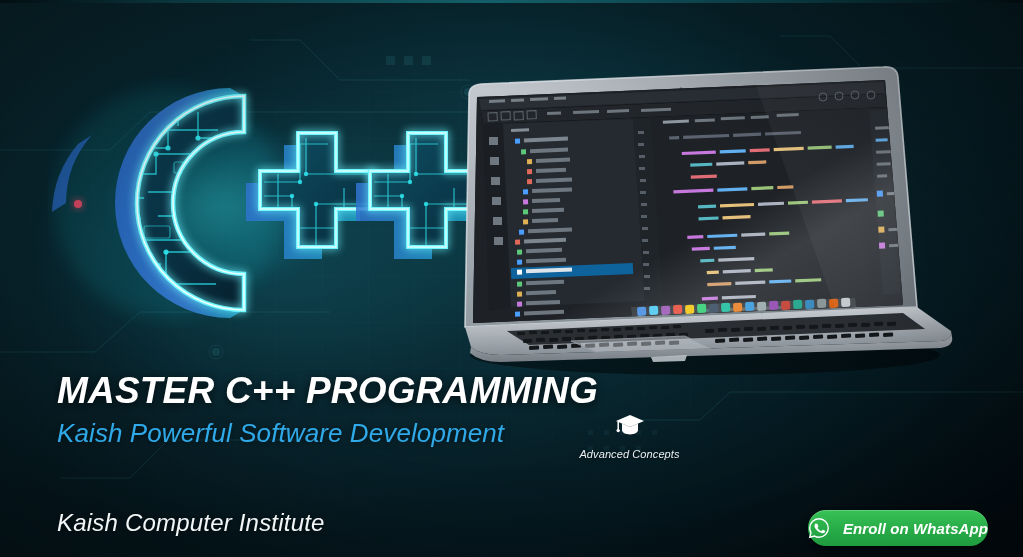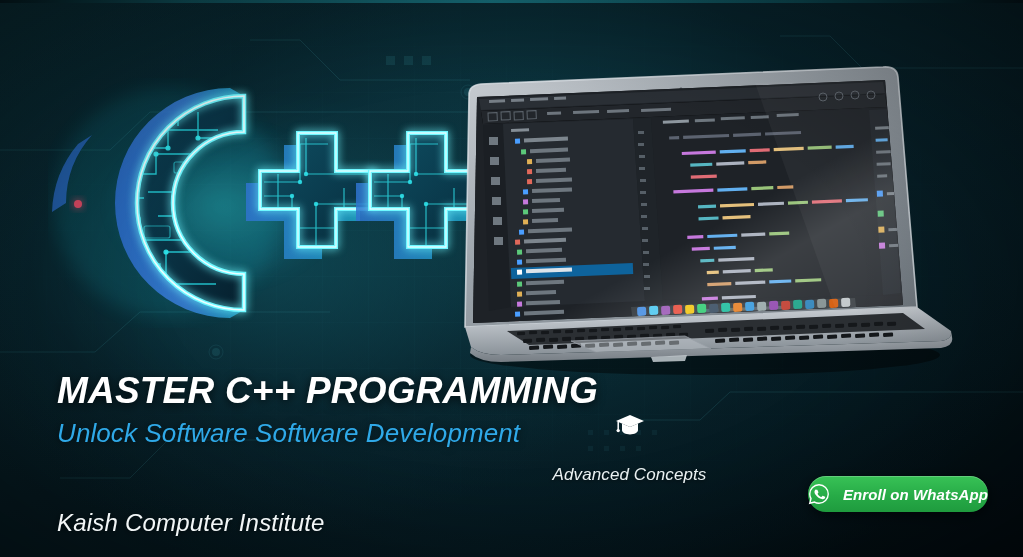--- a/index.html
+++ b/index.html
@@ -66,27 +66,27 @@
   }
 
   
   #features{
     position:absolute; left:567px; top:409px; width:380px;
     display:flex; justify-content:space-between; align-items:flex-start;
   }
   .feature{ display:flex; flex-direction:column; align-items:center; width:125px; }
   .feature-icon{ height:32px; display:flex; align-items:center; justify-content:center; }
   .feature-label{
-    margin-top:24px; font-size:17px; color:#eaf1f2; white-space:nowrap;
+    margin-top:7px; font-size:11px; color:#eaf1f2; white-space:nowrap;
     letter-spacing:.1px; text-shadow:0 1px 4px rgba(0,0,0,.6);
   }
 
   
   #cta{
-    position:absolute; left:808px; top:476px; width:180px; height:36px;
+    position:absolute; left:808px; top:510px; width:180px; height:36px;
     display:flex; align-items:center; justify-content:center; gap:13px;
     border-radius:18px; cursor:pointer;
     background:linear-gradient(180deg,#38c256 0%,#27ab47 55%,#1f9b3e 100%);
     box-shadow:0 3px 12px rgba(0,0,0,.55), inset 0 1px 0 rgba(255,255,255,.22);
   }
   #cta-label{
     font-size:15px; font-weight:bold; color:#ffffff; white-space:nowrap; letter-spacing:.1px;
   }
 </style>
 </head>
@@ -698,21 +698,21 @@
 
       <path d="M196 302 L232 300 L230 306 L198 307 Z" fill="#c6ccd1" opacity="0.85"></path>
     </svg>
   </div>
 
   <div class="bg-topline"></div>
   <div class="bg-vignette"></div>
 
   <div id="headline-block">
     <div id="headline">MASTER C++ PROGRAMMING</div>
-    <div id="subheadline">Unlock Software Software Development</div>
+    <div id="subheadline">Kaish Powerful Software Development</div>
   </div>
 
   <div id="brand">Kaish Computer Institute</div>
 
   <div id="features">
 
     <div class="feature">
       <div class="feature-icon">
         <svg width="30" height="26" viewBox="0 0 30 26">
           <path d="M15 3 L29 9 L15 15 L1 9 Z" fill="#ffffff"></path>

